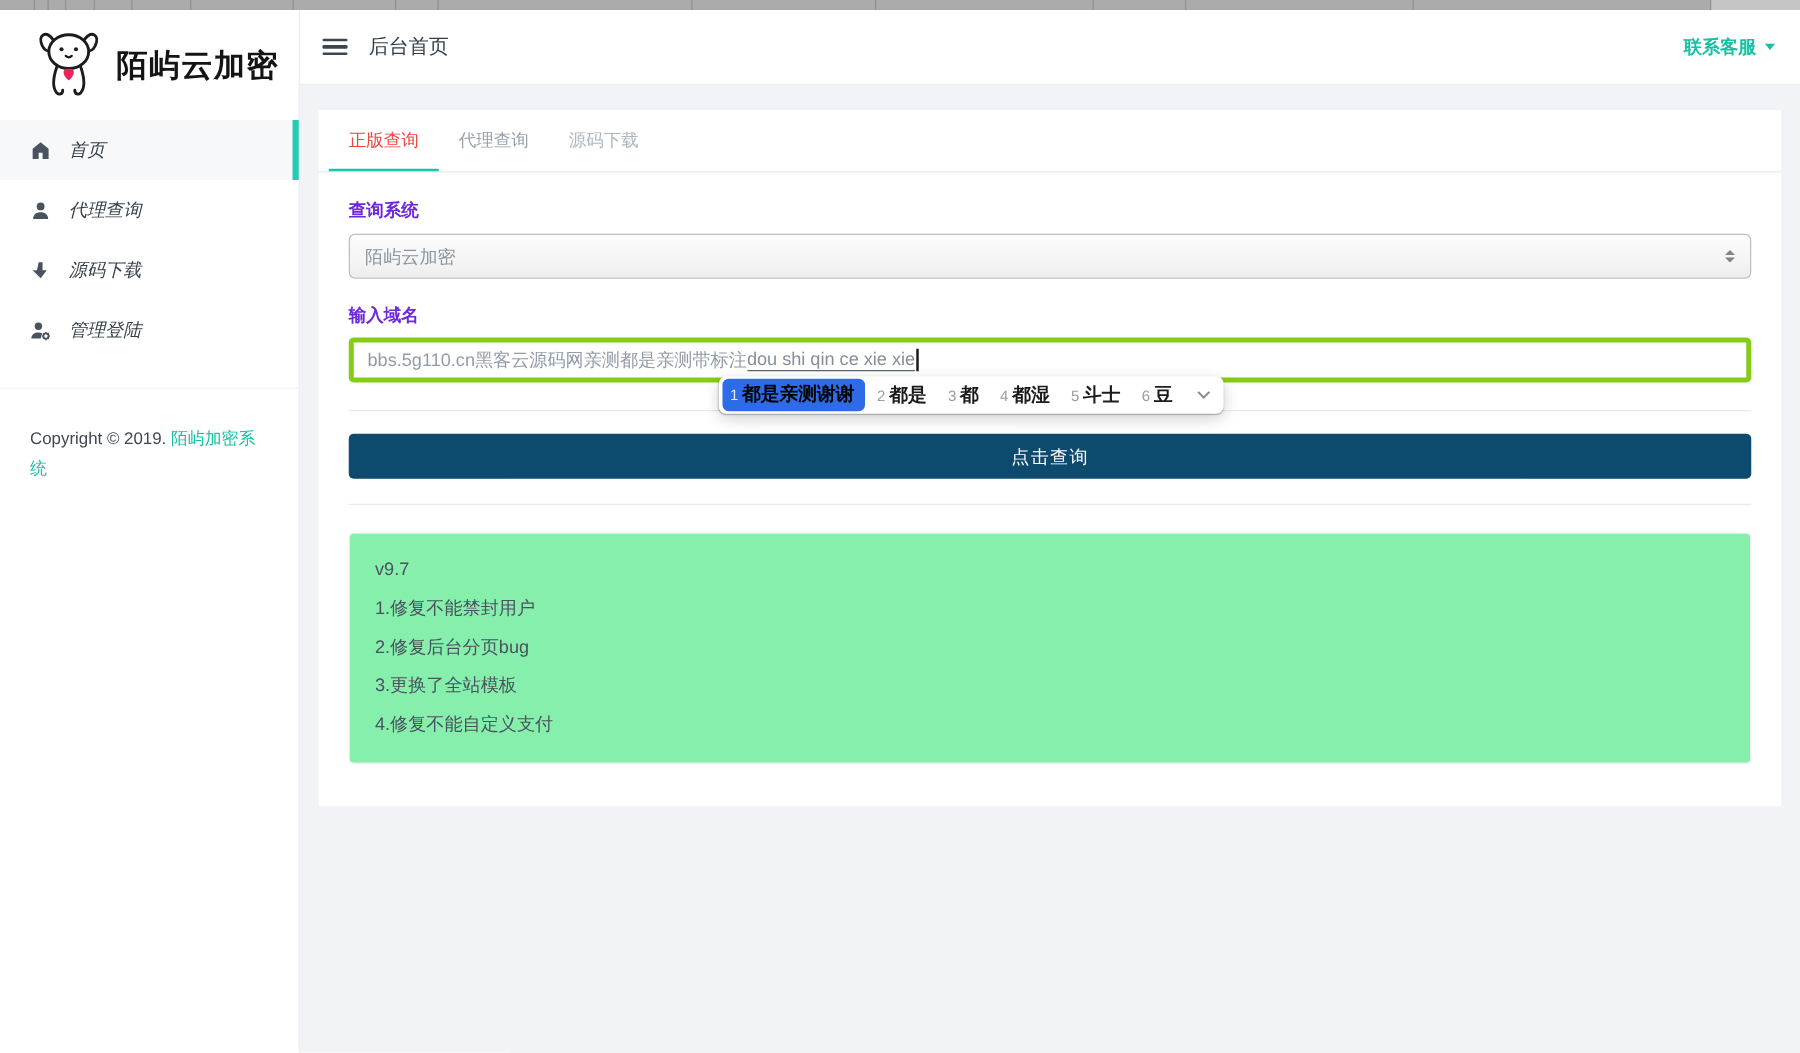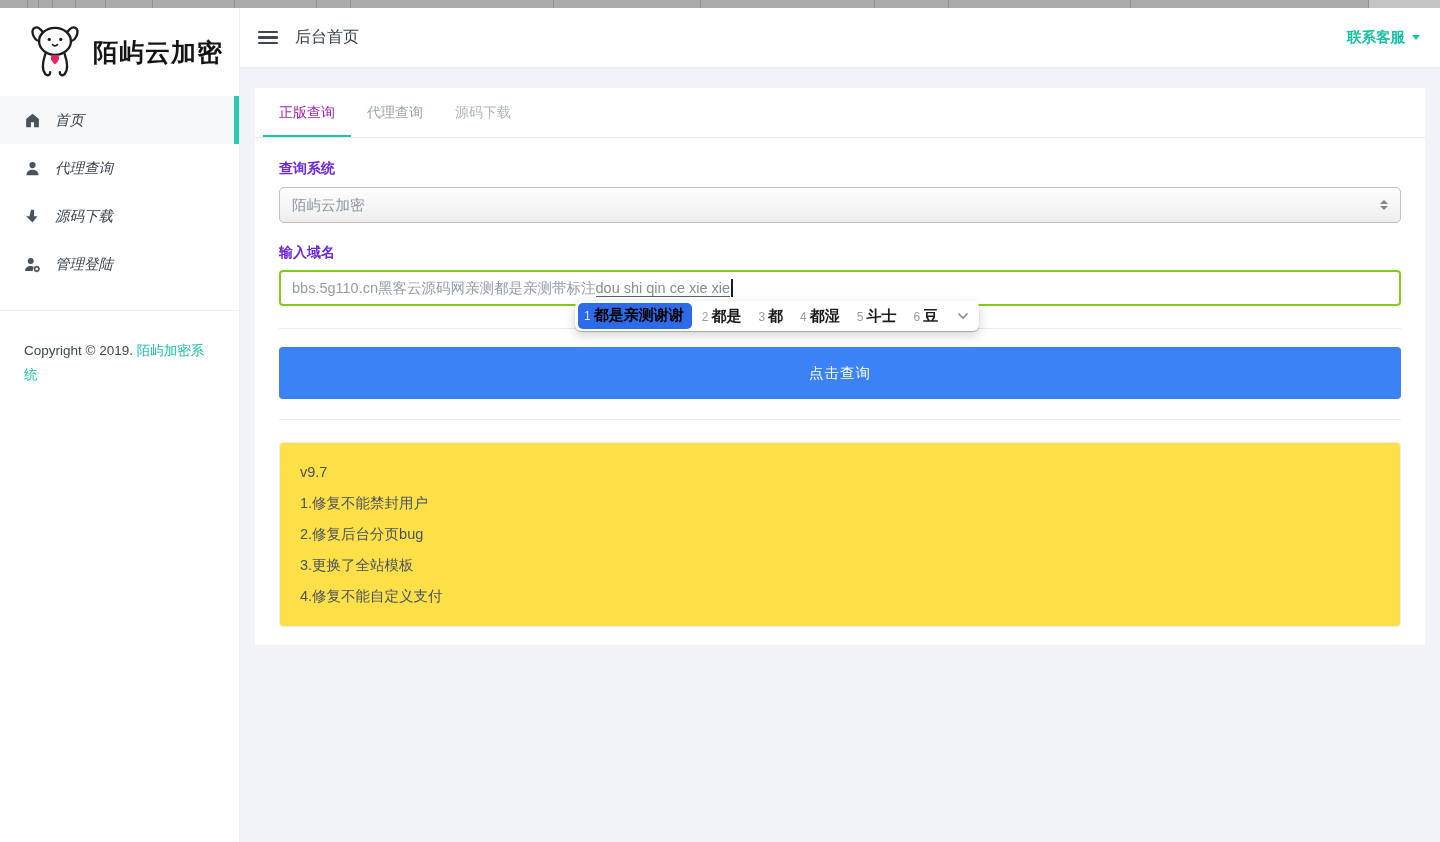--- a/index.html
+++ b/index.html
@@ -43,40 +43,40 @@
   .contact-label { font-size:14.5px; color:#14c2a2; font-weight:700; }
   .caret-down { margin-left:7px; width:0; height:0; border-left:4.5px solid transparent;
     border-right:4.5px solid transparent; border-top:5px solid #14c2a2; }
 
   
   .main { position:absolute; left:240px; top:68px; width:1200px; height:774px; background:#f1f3f6; }
   .card { margin:20px 15px; width:1170px; height:557px; background:#fff; }
 
   .tabs { height:50px; display:flex; padding-left:8px; border-bottom:1px solid #e8ebed; }
   .tab { padding:0 16px; line-height:49px; font-size:14px; color:#98a1aa; cursor:pointer; }
-  .tab.active { color:#a21caf; border-bottom:2px solid #19c6a6; }
+  .tab.active { color:#ef4444; border-bottom:2px solid #19c6a6; }
   .tab.t3 { color:#aeb6bf; }
 
   .card-body { padding:22px 24px 0; position:relative; }
   .field-label { font-size:14px; font-weight:700; color:#6d28d9; }
   .field-label.second { margin-top:21px; }
 
   .select-box { margin-top:9px; height:36px; border:1px solid #bcc0c4; border-radius:5px;
     background:linear-gradient(180deg,#fdfdfd 0%,#f3f3f4 70%,#ededee 100%);
     display:flex; align-items:center; padding:0 12px; cursor:pointer;
     box-shadow:inset 0 1px 0 rgba(255,255,255,.8); }
   .select-value { font-size:14.5px; color:#8b95a0; }
   .select-spinner { margin-left:auto; display:flex; flex-direction:column; gap:2px; }
   .select-spinner b { width:0; height:0; border-left:4px solid transparent;
     border-right:4px solid transparent; }
   .select-spinner .up { border-bottom:4.5px solid #7d848b; }
   .select-spinner .dn { border-top:4.5px solid #7d848b; }
 
   .input-wrap { position:relative; }
-  .input-box { margin-top:8px; height:36px; border:2px solid #84cc16; border-radius:4px;
+  .input-box { margin-top:8px; height:36px; border:4px solid #84cc16; border-radius:4px;
     background:#fff; display:flex; align-items:center; padding:0 11px; cursor:text; }
   .input-text { font-size:14.5px; color:#929ca7; white-space:nowrap; }
   .input-compose { font-size:14.5px; color:#848e99; border-bottom:1.5px solid #59636d;
     white-space:nowrap; }
   .input-caret { width:1.5px; height:18px; background:#1c1c1c; margin-left:1px; }
 
   .hr { border-top:1px solid #e8ebee; margin-top:22px; }
   .hr2 { border-top:1px solid #e8ebee; margin-top:20px; }
 
   .ime-popup { position:absolute; left:296px; top:calc(100% - 5px); height:30px;
@@ -86,25 +86,25 @@
   .ime-cand { display:flex; align-items:baseline; margin-right:17px; cursor:pointer; }
   .ime-cand .ci { font-size:12px; color:#9b9b9b; margin-right:3px; }
   .ime-cand .ct { font-size:15px; color:#1b1b1b; font-weight:600; }
   .ime-cand.selected { background:#2d6be8; border-radius:5px; padding:3px 8px 4px 6px;
     margin-right:10px; align-items:baseline; }
   .ime-cand.selected .ci { color:#dfe8fb; }
   .ime-cand.selected .ct { color:#000000; }
   .ime-chevron { margin-left:2px; display:flex; align-items:center; cursor:pointer; }
   .ime-chevron svg { stroke:#8a8a8a; }
 
-  .submit-btn { margin-top:18px; height:52px; width:100%; background:#3b82f6; border:none;
+  .submit-btn { margin-top:18px; height:36px; width:100%; background:#0c4a6e; border:none;
     border-radius:4px; color:#fff; font-size:14.5px; letter-spacing:1px; cursor:pointer;
     font-family:inherit; }
 
-  .info-box { margin-top:22px; background:#fde047; border:1px solid #ecedef; border-radius:4px;
+  .info-box { margin-top:22px; background:#86efac; border:1px solid #ecedef; border-radius:4px;
     padding:14px 20px; }
   .info-line { font-size:14.5px; color:#49525f; line-height:31px; }
 </style>
 </head>
 <body>
 
 <div class="top-strip">
   <span class="seg-light" style="left:1368px;width:72px;"></span>
   <i style="left:27px"></i>
     <i style="left:38px"></i>

